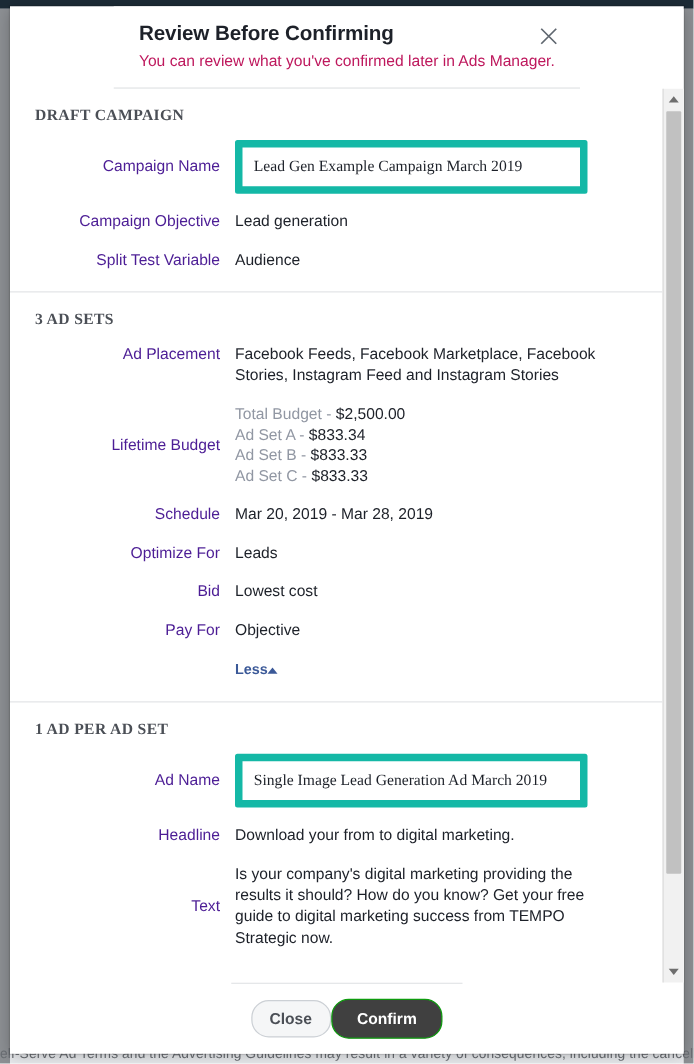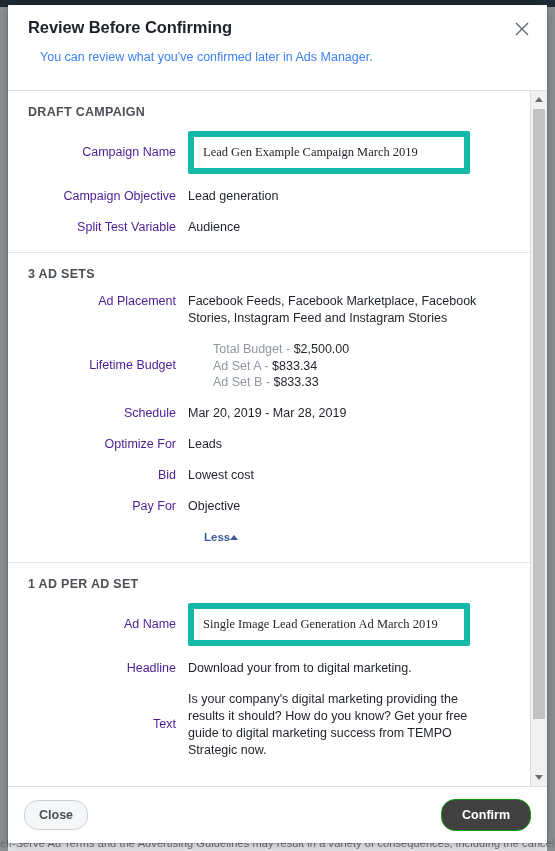--- a/index.html
+++ b/index.html
@@ -56,43 +56,44 @@
     position: absolute;
     left: 8px;
     top: 5px;
     width: 539px;
     height: 838px;
     background: #ffffff;
     box-shadow: 0 0 0 1px rgba(0,0,0,0.10), 0 2px 12px rgba(0,0,0,0.25);
     display: flex;
     flex-direction: column;
     overflow: hidden;
+    align-items: center;
   }
 
   
   .modal-header {
     position: relative;
     flex: 0 0 auto;
     padding: 12px 20px 13px 20px;
     border-bottom: 1px solid #dddfe2;
     background: #fff;
   }
   .modal-title {
     font-size: 16.5px;
     font-weight: bold;
     color: #1d2129;
     letter-spacing: -0.1px;
     margin: 0 0 4px 0;
     line-height: 20px;
   }
   .modal-subtitle {
     font-size: 12.5px;
-    color: #3b82f6;
+    color: #be185d;
     line-height: 16px;
-    margin: 12px;
+    margin: 0;
   }
   .close-btn {
     position: absolute;
     right: 14px;
     top: 13px;
     width: 22px;
     height: 22px;
     cursor: pointer;
     display: flex;
     align-items: center;
@@ -118,20 +119,21 @@
     padding: 14px 20px 14px 20px;
     border-bottom: 1px solid #e3e5e8;
   }
   .section:last-child { border-bottom: none; }
   .section-title {
     font-size: 12.5px;
     font-weight: bold;
     color: #4b4f56;
     letter-spacing: 0.3px;
     margin: 0 0 12px 0;
+    font-family: Liberation Serif, serif;
   }
 
   .field-row {
     display: flex;
     align-items: flex-start;
     margin-bottom: 14px;
   }
   .field-row:last-child { margin-bottom: 2px; }
   .field-row.row-center { align-items: center; }
 
@@ -159,34 +161,33 @@
     padding: 8px 9px;
     border: 6px solid #14b8a6;
     border-radius: 2px;
     font-family: Liberation Serif, serif;
     font-size: 12.5px;
     color: #1d2129;
     background: #fff;
     outline: none;
   }
 
-  .budget-line { line-height: 16.5px; white-space: nowrap; margin-left: 25px; }
+  .budget-line { line-height: 16.5px; white-space: nowrap; }
   .budget-key { color: #9197a3; }
   .budget-amt { color: #1d2129; }
 
   .less-link {
     display: inline-flex;
     align-items: center;
     gap: 0;
     font-size: 11.5px;
     font-weight: bold;
     color: #3b5998;
     cursor: pointer;
     text-decoration: none;
-    margin-left: 16px;
   }
   .caret-up {
     width: 0; height: 0;
     border-left: 4px solid transparent;
     border-right: 4px solid transparent;
     border-bottom: 5px solid #3b5998;
     display: inline-block;
   }
 
   
@@ -326,20 +327,24 @@
                 <span class="budget-amt">$2,500.00</span>
               </div>
               <div class="budget-line">
                 <span class="budget-key">Ad Set A -</span>
                 <span class="budget-amt">$833.34</span>
               </div>
               <div class="budget-line">
                 <span class="budget-key">Ad Set B -</span>
                 <span class="budget-amt">$833.33</span>
               </div>
+              <div class="budget-line">
+                <span class="budget-key">Ad Set C -</span>
+                <span class="budget-amt">$833.33</span>
+              </div>
             </div>
           </div>
 
           <div class="field-row">
             <div class="field-label">Schedule</div>
             <div class="field-value">Mar 20, 2019 - Mar 28, 2019</div>
           </div>
 
           <div class="field-row">
             <div class="field-label">Optimize For</div>

